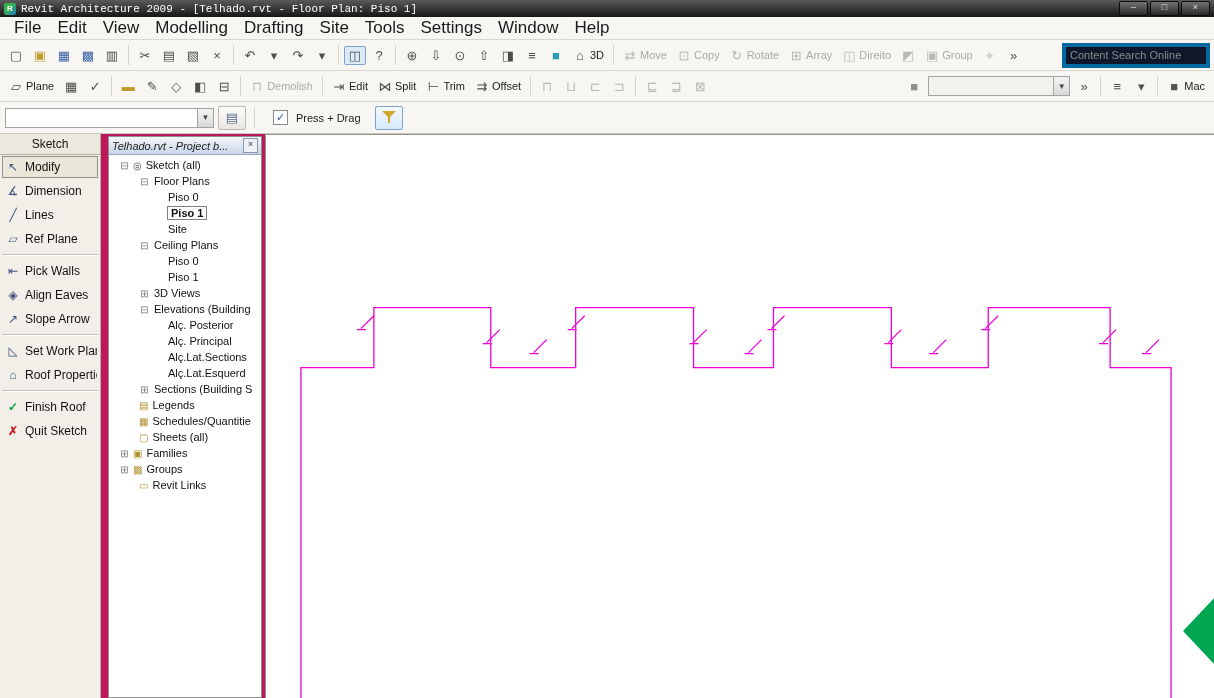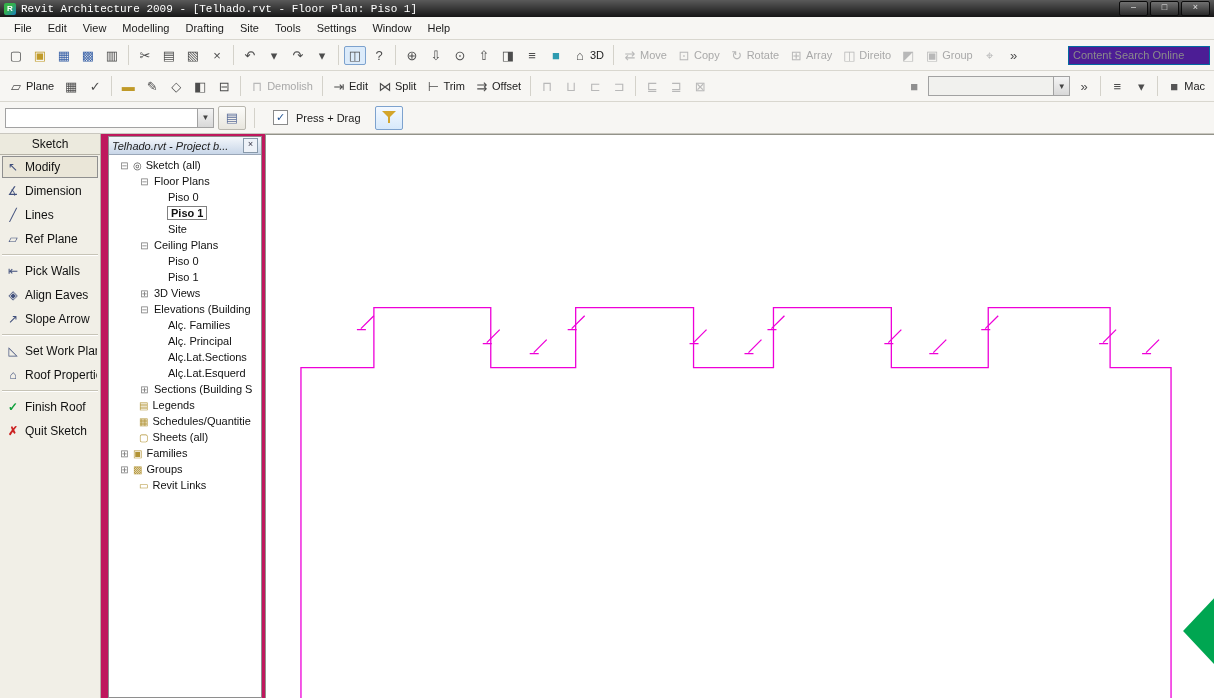--- a/index.html
+++ b/index.html
@@ -12,43 +12,43 @@
   .app-icon{width:12px;height:12px;border-radius:2px;flex:none;
     background:linear-gradient(135deg,#35b24a 40%,#1b7ec2);display:flex;align-items:center;justify-content:center;
     color:#fff;font-size:8px;font-weight:bold;}
   .title-text{white-space:nowrap;overflow:hidden;font-family:Liberation Mono, monospace;}
   .win-controls{margin-left:auto;display:flex;gap:2px;flex:none;}
   .win-btn{width:27px;height:13px;background:linear-gradient(#707070,#2b2b2b);border:1px solid #0c0c0c;
     border-radius:2px;color:#e3e3e3;font-size:9px;line-height:11px;text-align:center;}
 
   
   .menubar{height:22px;background:#f7f6f3;border-bottom:1px solid #d9d7cf;display:flex;align-items:center;
-    padding:0 6px;font-size:11px;color:#1a1a1a;flex:none;}
+    padding:0 6px;font-size:17px;color:#1a1a1a;flex:none;}
   .menu-item{padding:2px 8px;}
 
   
   .toolbar{height:30px;background:#f7f6f3;border-bottom:1px solid #d9d7cf;display:flex;align-items:center;
     padding:0 4px;font-size:11px;flex:none;white-space:nowrap;}
   .tbtn{display:inline-flex;align-items:center;gap:3px;padding:2px 3px;margin:0 1px;border:1px solid transparent;
     border-radius:2px;color:#1c1c1c;flex:none;}
   .tbtn .ic{font-size:13px;line-height:13px;min-width:14px;text-align:center;color:#4d4d4d;}
   .tbtn .lb{font-size:11px;}
   .tbtn .lb:empty,.tbtn .ic:empty{display:none;}
   .tbtn.disabled{color:#a9a9a9;}
   .tbtn.disabled .ic{color:#b8b8b8;}
   .tbtn.active{border-color:#7da2ce;background:#dcebfa;}
   .tbtn.sep{width:1px;min-width:1px;height:20px;background:#d4d2ca;padding:0;margin:0 4px;border:none;border-radius:0;}
   .c-gold .ic{color:#c09a28;}
   .c-blue .ic{color:#3a62a8;}
   .c-teal .ic{color:#2e9bb0;}
   .c-gray .ic{color:#8f8f8f;}
   .c-dark .ic{color:#555;}
   .push{margin-left:auto;}
-  .search{margin-left:auto;width:132px;height:17px;border:1px solid #0369a1;font-size:11px;color:#8b8b8b;
-    padding:0 4px;background:#4c1d95;font-family:"Liberation Sans",sans-serif;}
+  .search{margin-left:auto;width:132px;height:17px;border:4px solid #0369a1;font-size:11px;color:#8b8b8b;
+    padding:0 4px;background:#0f172a;font-family:"Liberation Sans",sans-serif;}
   .combo{height:18px;background:#fff;border:1px solid #a2a2a2;display:inline-flex;align-items:stretch;flex:none;}
   .combo.disabled{background:#f1f1ee;}
   .combo-text{flex:1;font-size:11px;padding:1px 3px;color:#333;}
   .combo-arrow{width:15px;border-left:1px solid #a2a2a2;background:linear-gradient(#f4f4f4,#d8d8d8);
     display:flex;align-items:center;justify-content:center;font-size:8px;color:#444;}
   .t2-combo{width:140px;margin:0 2px;}
 
   
   .optionsbar{height:31px;background:#f7f6f3;border-bottom:1px solid #c9c7bf;display:flex;align-items:center;
     padding:0 5px;font-size:11px;flex:none;gap:4px;}
@@ -449,21 +449,21 @@
           </div>
           <div class="tree-row lvl1">
             <span class="exp">⊞</span>
             <span class="tlbl">3D Views</span>
           </div>
           <div class="tree-row lvl1">
             <span class="exp">⊟</span>
             <span class="tlbl">Elevations (Building</span>
           </div>
           <div class="tree-row lvl2">
-            <span class="tlbl">Alç. Families</span>
+            <span class="tlbl">Alç. Posterior</span>
           </div>
           <div class="tree-row lvl2">
             <span class="tlbl">Alç. Principal</span>
           </div>
           <div class="tree-row lvl2">
             <span class="tlbl">Alç.Lat.Sections</span>
           </div>
           <div class="tree-row lvl2">
             <span class="tlbl">Alç.Lat.Esquerd</span>
           </div>

